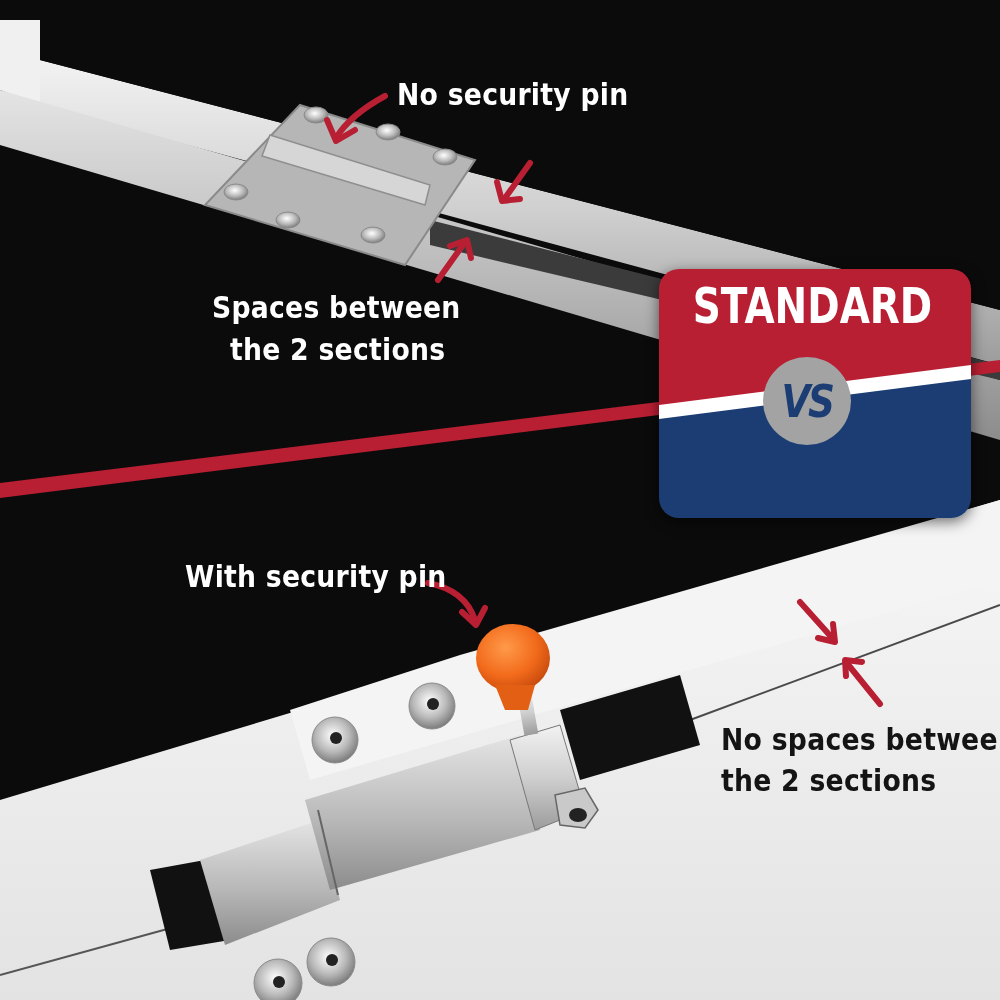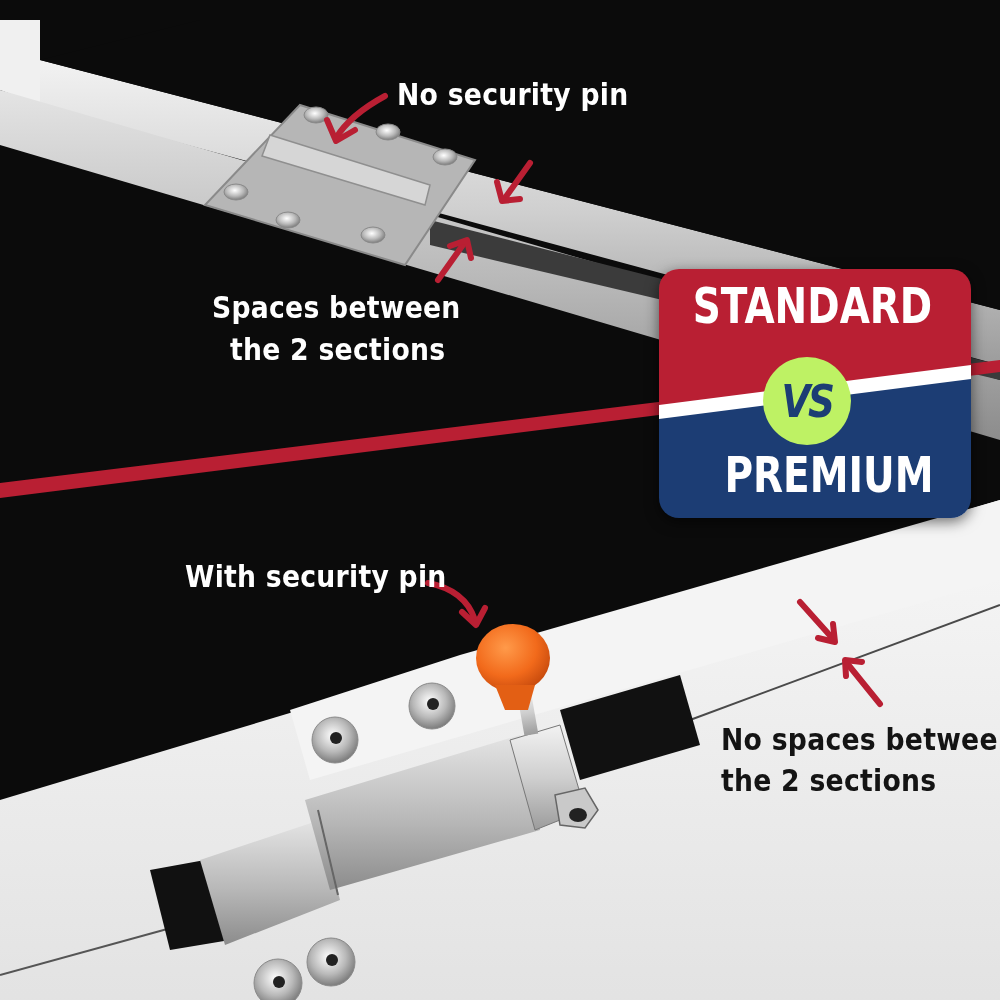--- a/index.html
+++ b/index.html
@@ -4,21 +4,21 @@
 <style>
   html,body{margin:0;padding:0;}
   body{width:1000px;height:1000px;position:relative;overflow:hidden;background:#0b0b0b;font-family:"DejaVu Sans Condensed","DejaVu Sans",sans-serif;}
   .scene{position:absolute;left:0;top:0;width:1000px;height:1000px;margin-top:20px;}
   .label{position:absolute;color:#fff;font-weight:600;font-size:31px;line-height:38px;letter-spacing:0.3px;font-family:"DejaVu Sans",sans-serif;transform:scaleX(0.86);transform-origin:left top;white-space:nowrap;}
   .label.dark{color:#141414;}
   .badge{position:absolute;left:659px;top:249px;width:312px;height:249px;border-radius:20px;overflow:hidden;box-shadow:0 4px 14px rgba(0,0,0,.55);}
   .badge svg{position:absolute;left:0;top:0;}
   .badge-text{position:absolute;left:0;width:304px;text-align:right;color:#fff;font-family:"DejaVu Sans",sans-serif;font-weight:700;font-size:50px;letter-spacing:0px;}
   .badge-text span{display:inline-block;transform:scaleX(0.78);}
-  .vs{position:absolute;left:104px;top:88px;width:88px;height:88px;border-radius:50%;background:#bef264;display:flex;align-items:center;justify-content:center;}
+  .vs{position:absolute;left:104px;top:88px;width:88px;height:88px;border-radius:50%;background:#a3a3a3;display:flex;align-items:center;justify-content:center;}
   .vs span{color:#1c3d74;font-family:"DejaVu Sans",sans-serif;font-weight:700;font-size:44px;font-style:italic;letter-spacing:-3px;transform:scaleX(0.85);}
 </style>
 </head>
 <body>
 
 <div class="scene">
   <svg width="1000" height="1000" viewBox="0 0 1000 1000" xmlns="http://www.w3.org/2000/svg">
     <defs>
       <linearGradient id="alu" x1="0" y1="0" x2="0" y2="1">
         <stop offset="0" stop-color="#f2f2f2"></stop>
@@ -134,15 +134,14 @@
   <div class="badge">
     <svg width="312" height="249" viewBox="0 0 312 249">
       <polygon points="0,0 312,0 312,100 0,140" fill="#b91f33"></polygon>
       <polygon points="0,140 312,100 312,249 0,249" fill="#1c3d74"></polygon>
       <polygon points="0,136 312,96 312,110 0,150" fill="#ffffff"></polygon>
     </svg>
     <div class="badge-text" style="top:8px;"><span>STANDARD</span></div>
     <div class="vs">
         <span>VS</span>
       </div>
-    <div class="badge-text" style="top:177px;"><span>PREMIUM</span></div>
   </div>
 </div>
 
 </body></html>

